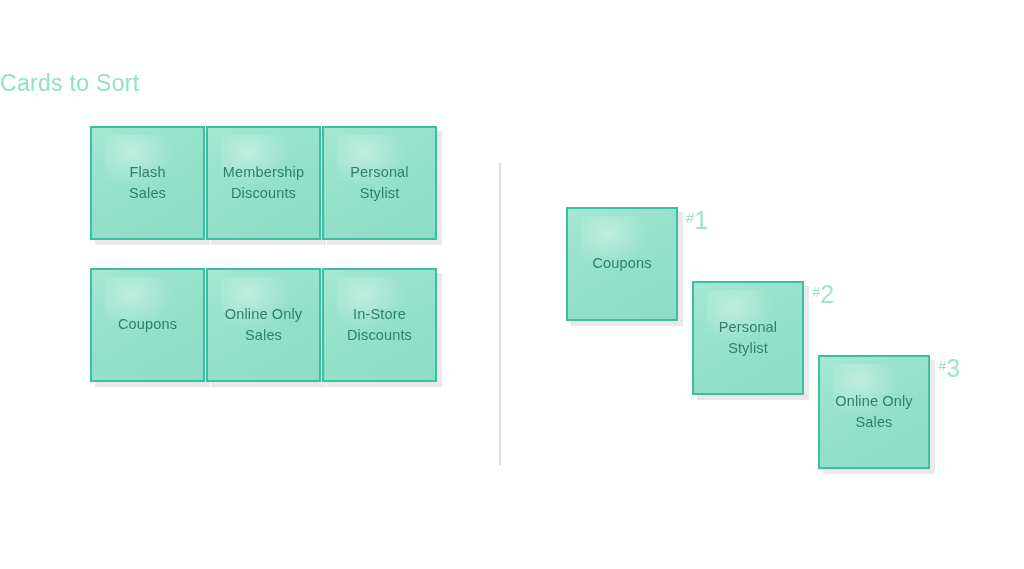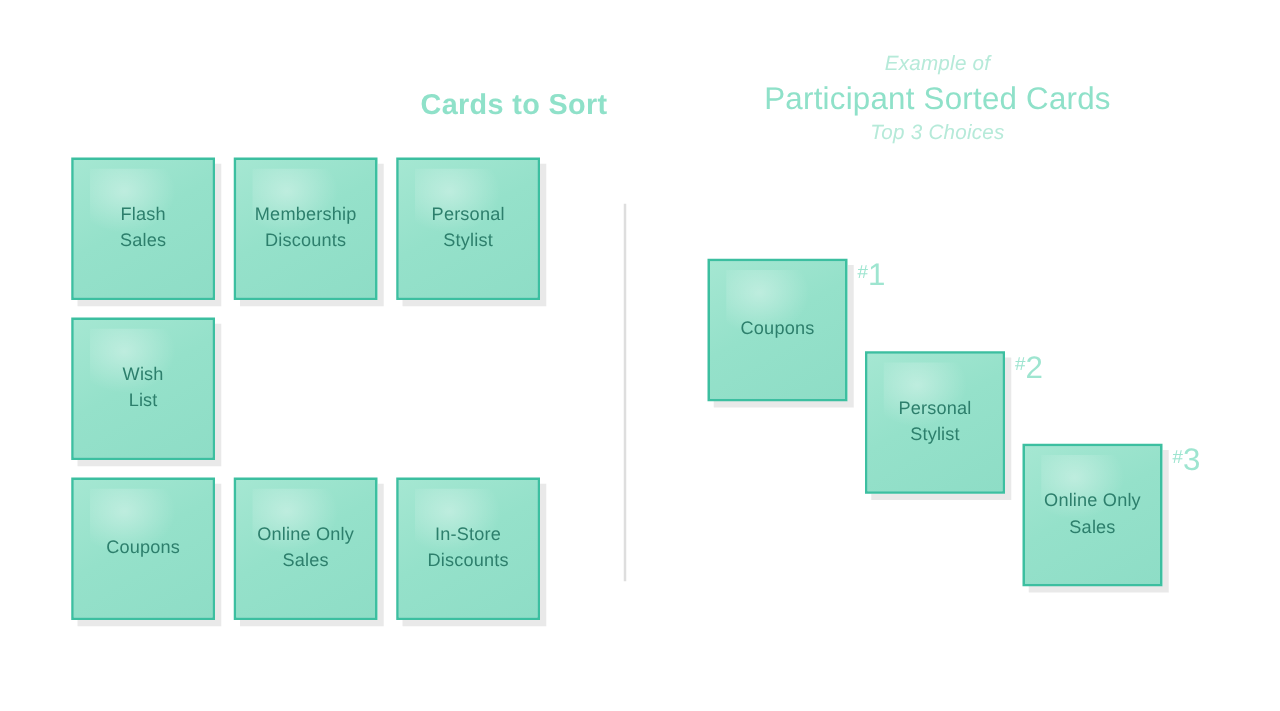--- a/index.html
+++ b/index.html
@@ -29,38 +29,39 @@
     top: 0;
     width: 500px;
     height: 569px;
   }
 
   .left-title {
     position: absolute;
     left: 0;
     top: 70px;
     width: 486px;
-    text-align: right;
+    text-align: left;
     font-size: 23px;
-    font-weight: 700;
+    font-weight: 400;
     letter-spacing: 0.3px;
     color: #8fe1c9;
     white-space: nowrap;
   }
 
   .card-grid {
     position: absolute;
     left: 57px;
     top: 126px;
     width: 380px;
   }
   .grid-row {
     display: flex;
-    gap: 15px;
+    gap: 1px;
     margin-bottom: 14px;
+    justify-content: flex-end;
   }
 
   
   .card {
     box-sizing: border-box;
     background: linear-gradient(150deg, #a5e7d2 0%, #95e1ca 45%, #8eddc6 100%);
     border: 2px solid #3cbfa0;
     box-shadow: 5px 5px 0 0 rgba(229, 229, 229, 0.85);
     display: flex;
     align-items: center;
@@ -205,24 +206,20 @@
           <span class="card-label">Membership
 Discounts</span>
         </div>
         <div class="card grid-card">
           <span class="card-label">Personal
 Stylist</span>
         </div>
       </div>
 
       <div class="grid-row">
-        <div class="card grid-card">
-          <span class="card-label">Wish
-List</span>
-        </div>
       </div>
 
       <div class="grid-row">
         <div class="card grid-card">
           <span class="card-label">Coupons</span>
         </div>
         <div class="card grid-card">
           <span class="card-label">Online Only
 Sales</span>
         </div>
@@ -232,25 +229,20 @@
         </div>
       </div>
 
     </div>
   </div>
 
   <div class="divider"></div>
 
   <div class="right-panel">
 
-    <div class="right-heading">
-      <div class="right-eyebrow">Example of</div>
-      <div class="right-title">Participant Sorted Cards</div>
-      <div class="right-subtitle">Top 3 Choices</div>
-    </div>
 
     <div class="sorted-stack">
 
       <div class="sorted-item pos-1">
         <div class="card sorted-card">
           <span class="card-label">Coupons</span>
         </div>
       </div>
       <div class="rank rank-1">
         <span class="hash">#</span><span class="num">1</span>

